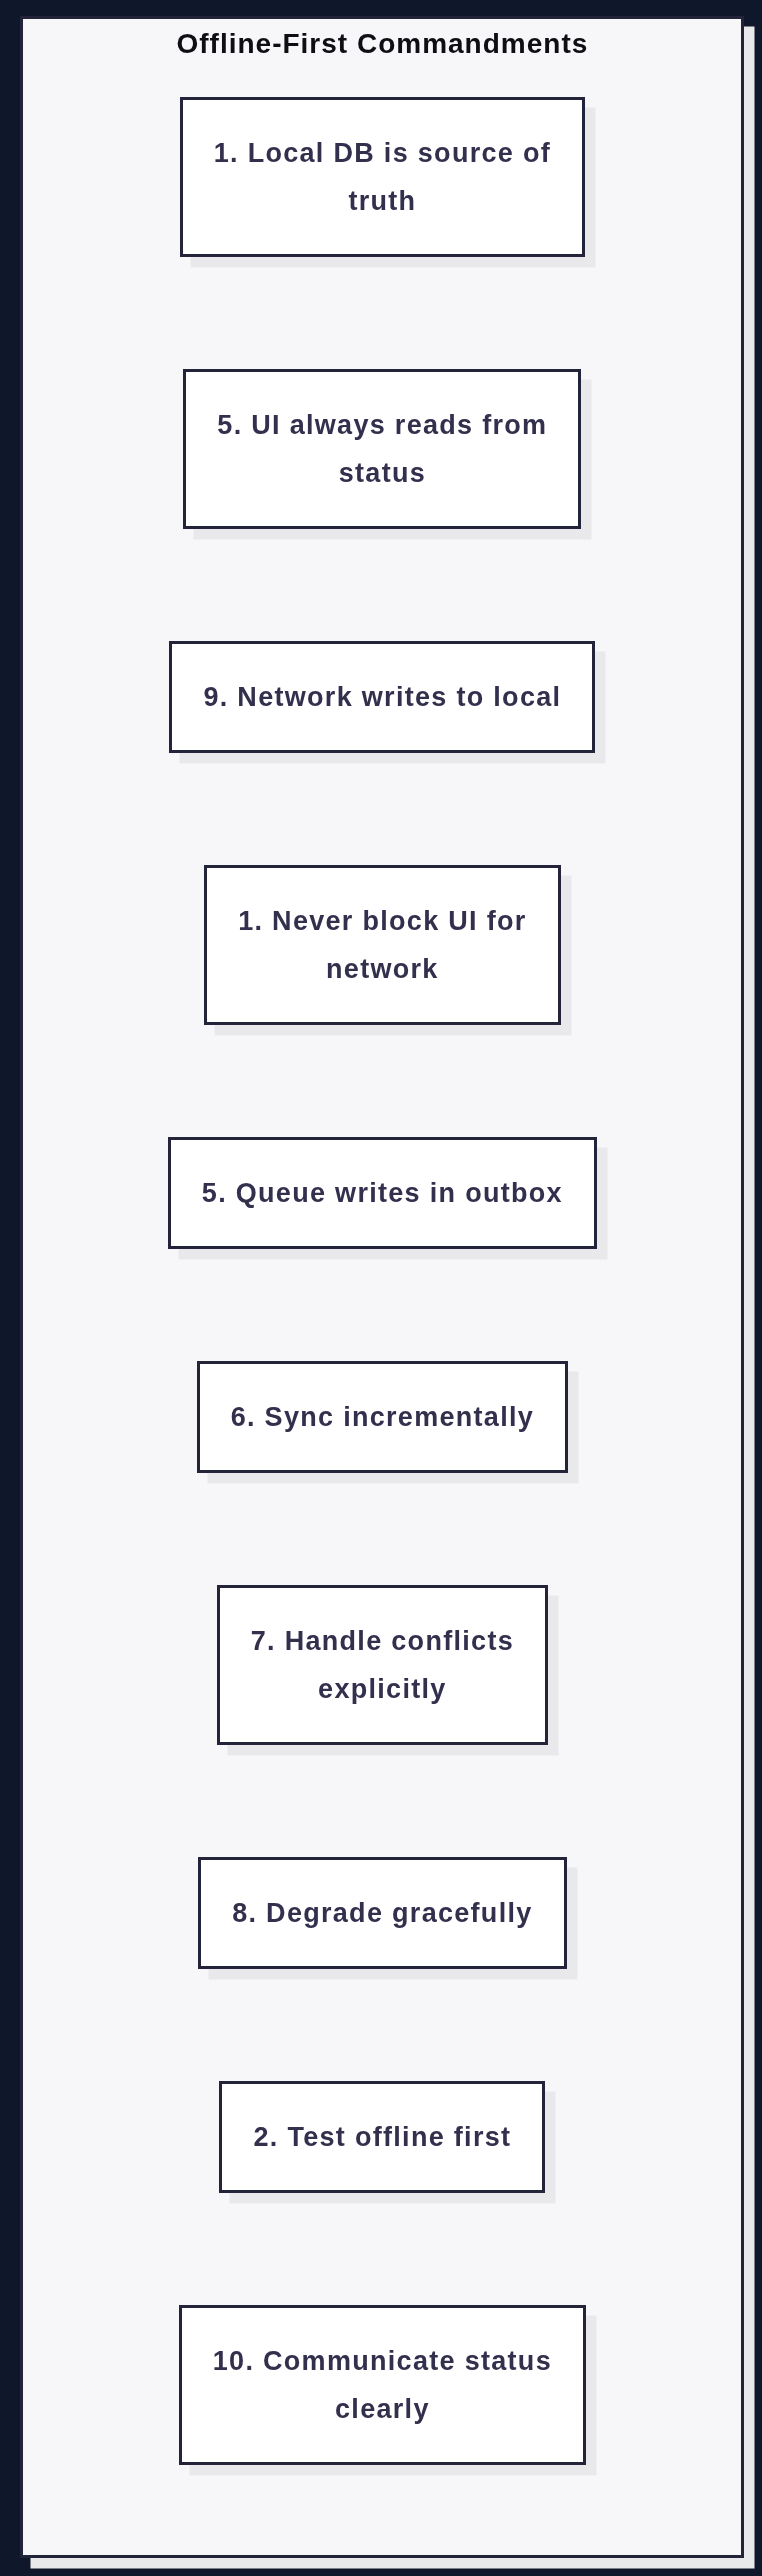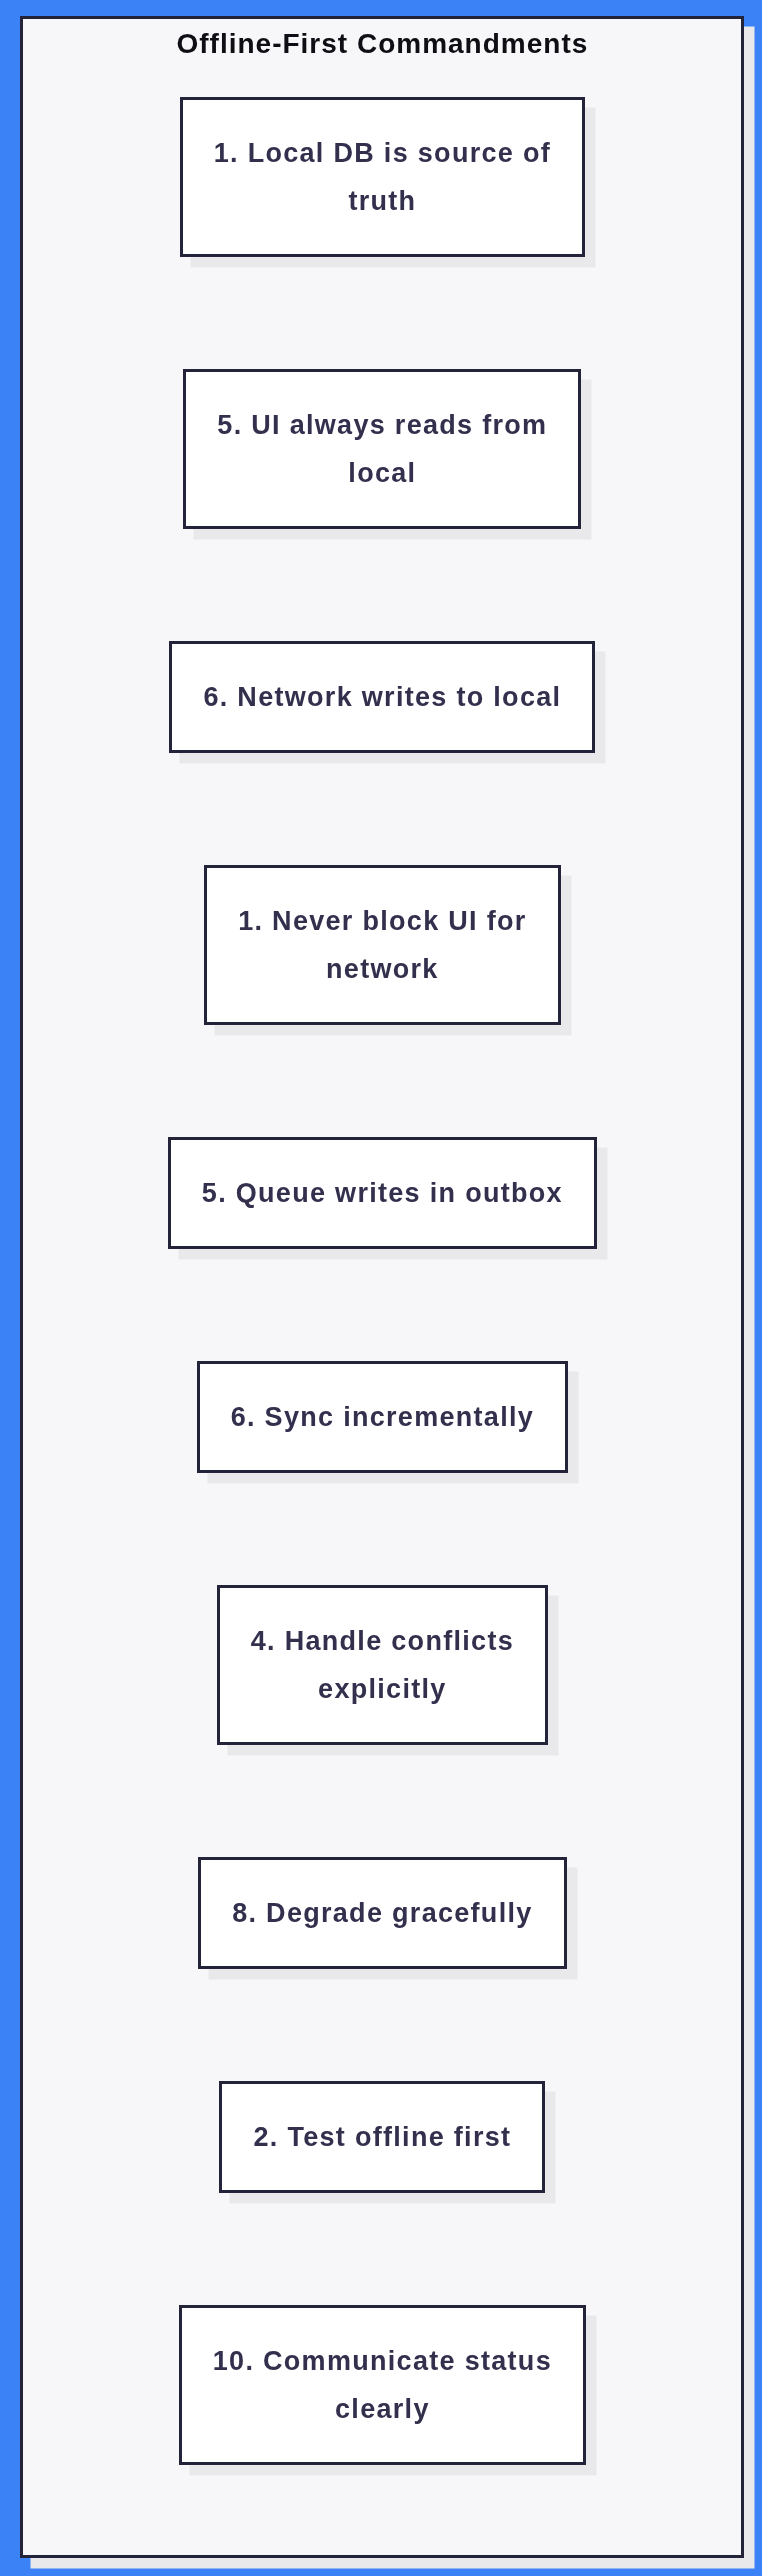--- a/index.html
+++ b/index.html
@@ -1,19 +1,19 @@
 <!DOCTYPE html>
 <html style="--border: #232439; --frame-bg: #f7f7fa; --node-bg: #ffffff; --node-text: #33304e; --title-color: #0e0e14; --shadow: #e9e9ec;font-size:8.4px"><head>
 <meta charset="utf-8">
 <style>
   html,body{margin:0;padding:0;background:#ffffff;}
   .page{
     position:relative;
     width:763px;height:2576px;
-    background:#3b82f6;
+    background:#0f172a;
     overflow:hidden;
     font-family:"Liberation Sans", sans-serif;
   }
   .container{
     position:absolute;
     left:20.4px;top:16px;
     width:724px;height:2542px;
     box-sizing:border-box;
     border:3.7px solid var(--border,#232439);
     background:var(--frame-bg,#f7f7fa);
@@ -62,37 +62,37 @@
 <div class="page">
   <div class="container">
     <div class="title">Offline-First Commandments</div>
     <div class="nodes">
         <div class="node">
           <div class="node-line">1. Local DB is source of</div>
           <div class="node-line">truth</div>
         </div>
         <div class="node">
           <div class="node-line">5. UI always reads from</div>
-          <div class="node-line">local</div>
+          <div class="node-line">status</div>
         </div>
         <div class="node">
-          <div class="node-line">6. Network writes to local</div>
+          <div class="node-line">9. Network writes to local</div>
         </div>
         <div class="node">
           <div class="node-line">1. Never block UI for</div>
           <div class="node-line">network</div>
         </div>
         <div class="node">
           <div class="node-line">5. Queue writes in outbox</div>
         </div>
         <div class="node">
           <div class="node-line">6. Sync incrementally</div>
         </div>
         <div class="node">
-          <div class="node-line">4. Handle conflicts</div>
+          <div class="node-line">7. Handle conflicts</div>
           <div class="node-line">explicitly</div>
         </div>
         <div class="node">
           <div class="node-line">8. Degrade gracefully</div>
         </div>
         <div class="node">
           <div class="node-line">2. Test offline first</div>
         </div>
         <div class="node">
           <div class="node-line">10. Communicate status</div>

